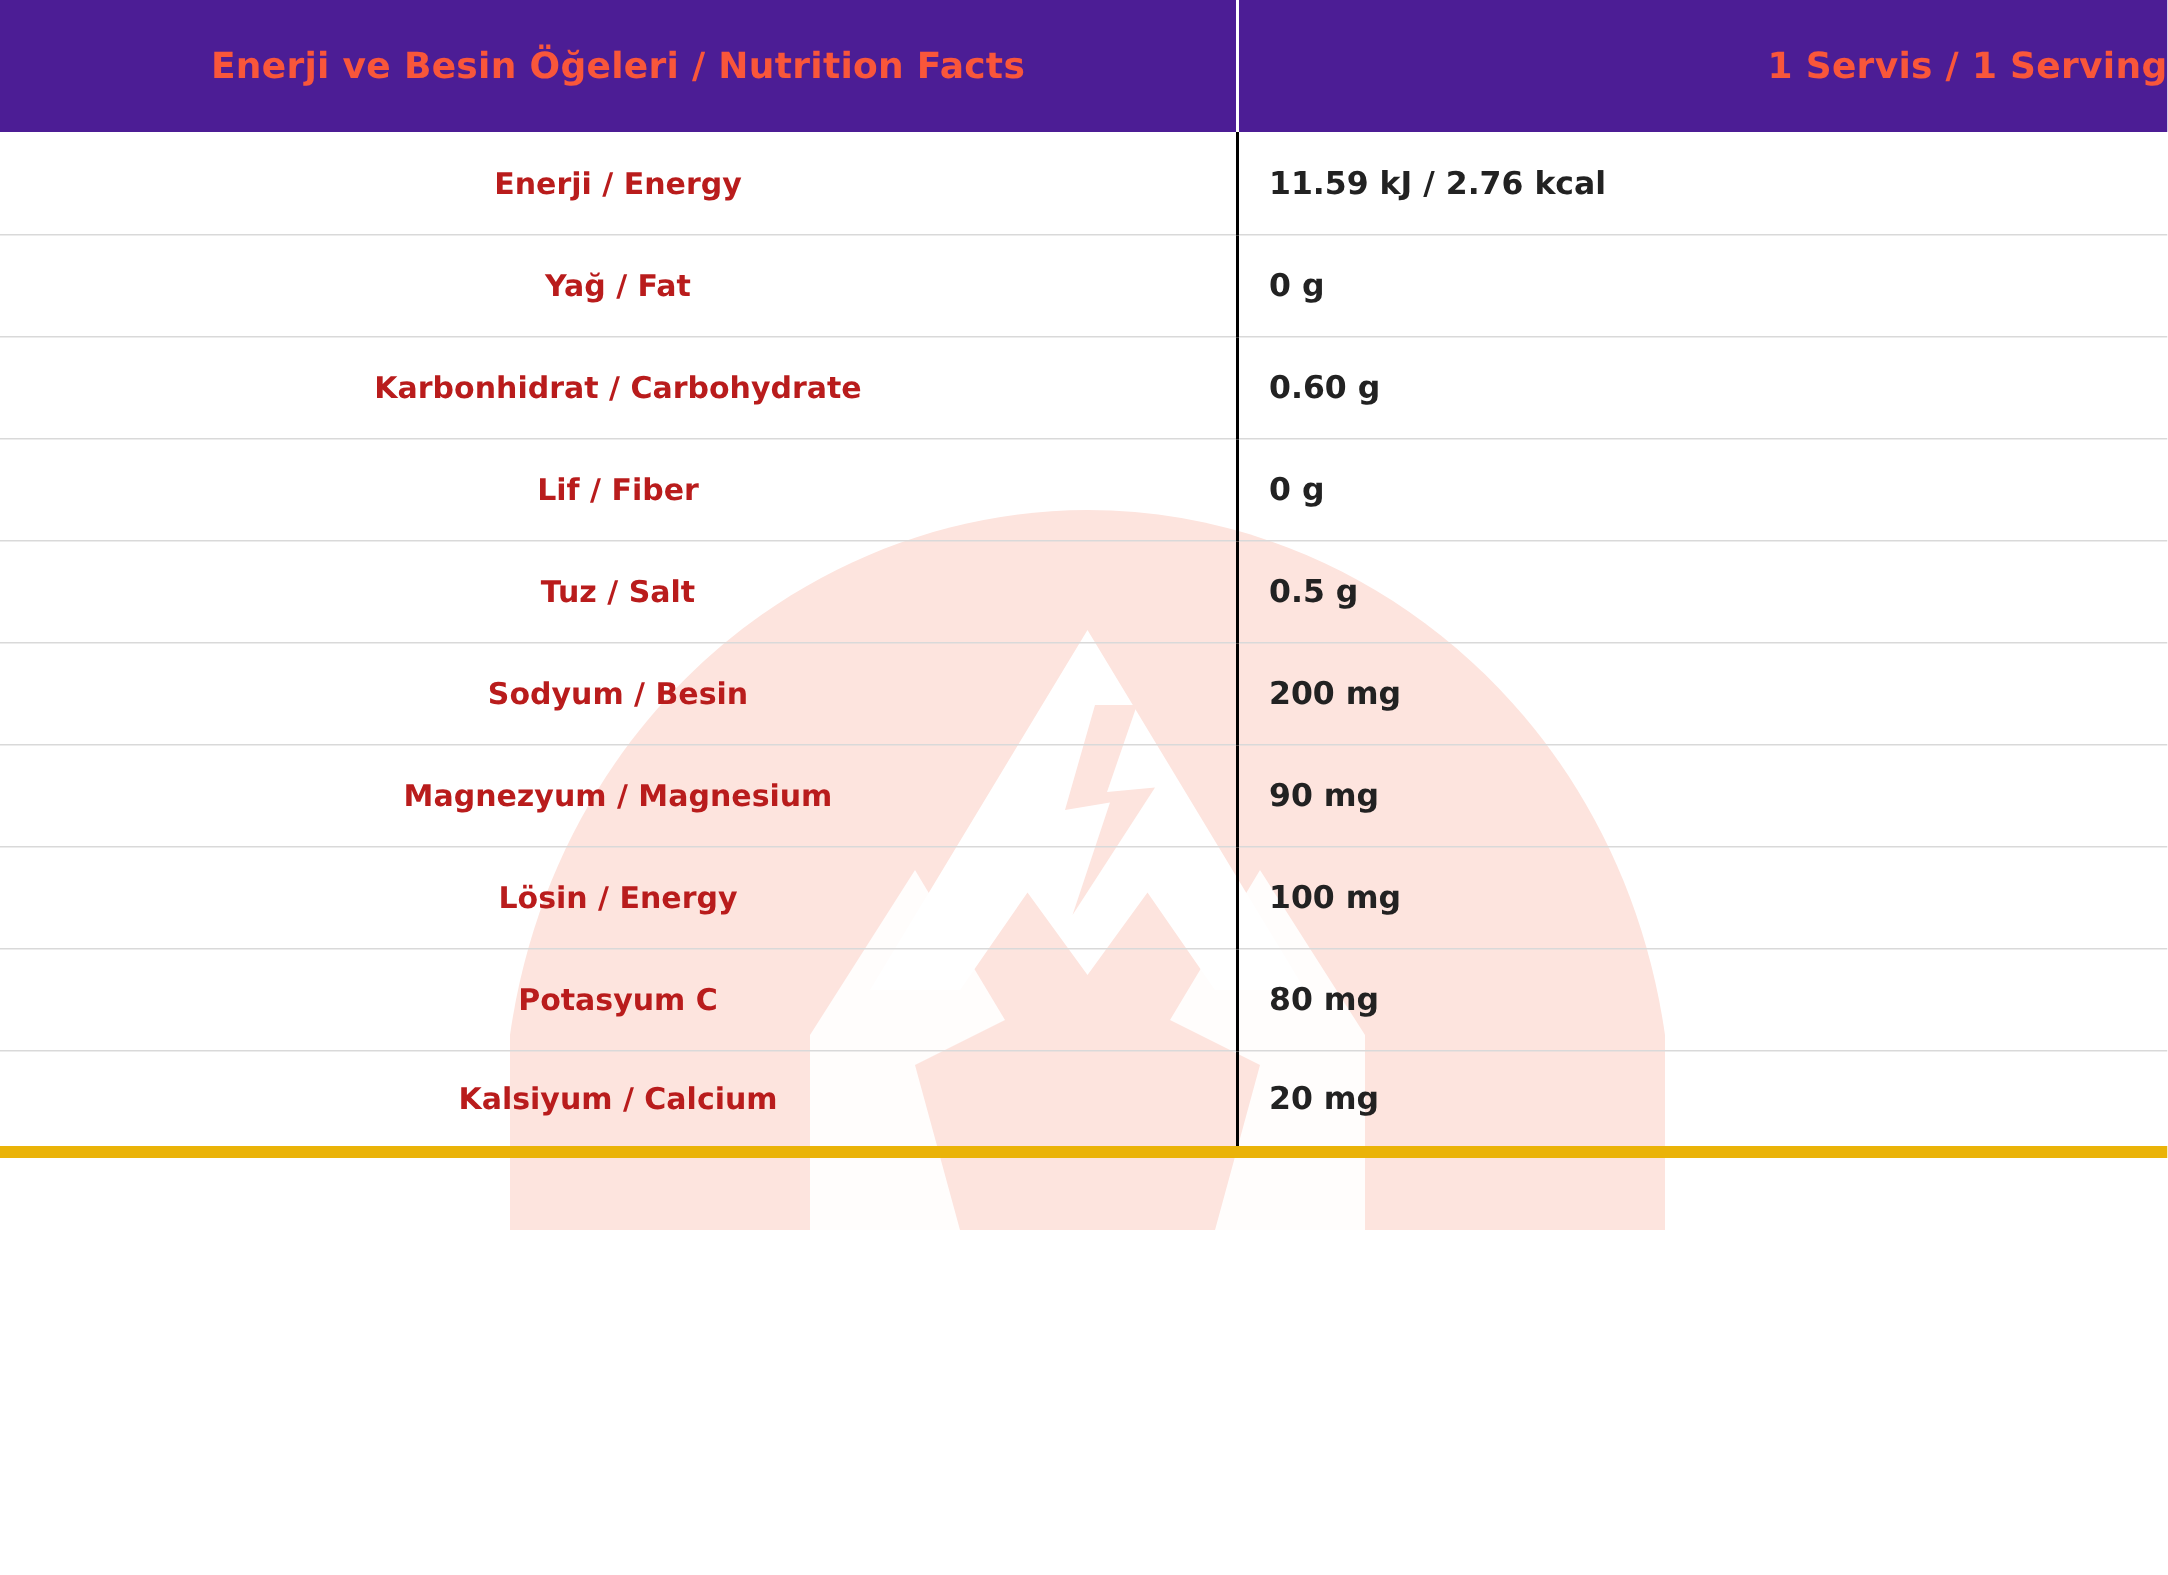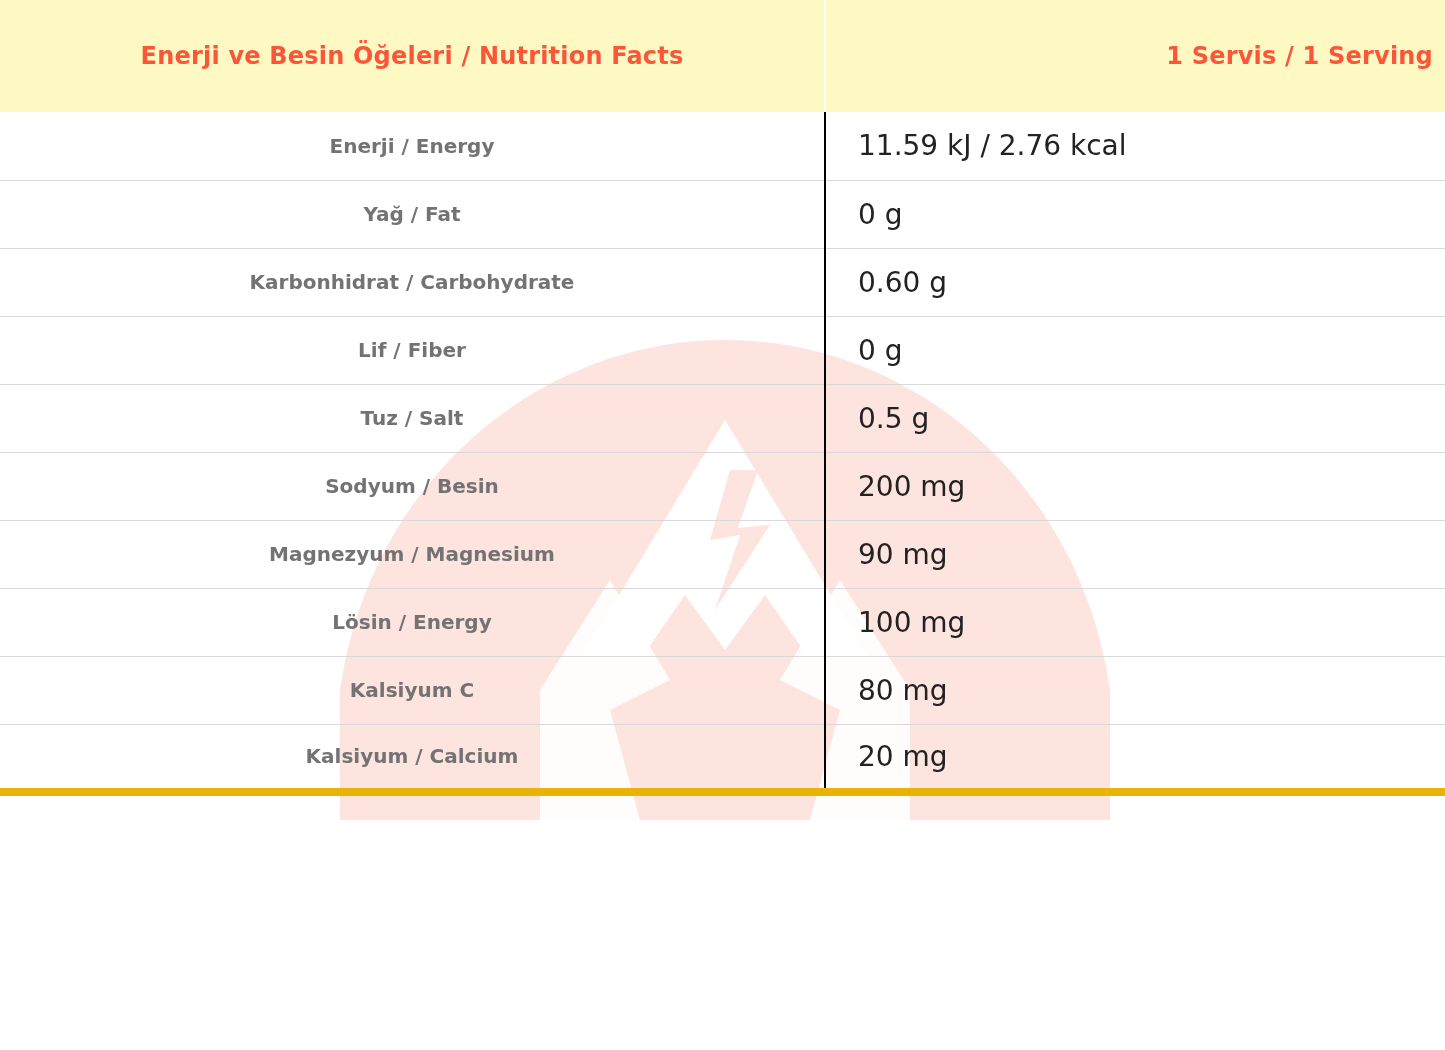--- a/index.html
+++ b/index.html
@@ -39,26 +39,26 @@
     width: 1445px;
     border-collapse: collapse;
     table-layout: fixed;
     background: transparent;
   }
 
   table.nutrition col.col-name { width: 825px; }
   table.nutrition col.col-value { width: 620px; }
 
   thead th {
-    background: #fef9c3;
+    background: #4c1d95;
     color: #f9563a;
     font-size: 24px;
     font-weight: bold;
     height: 88px;
-    padding: 12px;
+    padding: 0;
     border: none;
     letter-spacing: 0.2px;
   }
   thead th.head-name {
     text-align: center;
     border-right: 2px solid #ffffff;
   }
   thead th.head-value {
     text-align: right;
   }
@@ -69,30 +69,30 @@
   tbody td {
     border-bottom: 1.5px solid #d9d9d9;
     background: transparent;
     padding: 0;
     vertical-align: middle;
   }
   tbody td.cell-name {
     text-align: center;
     font-size: 20px;
     font-weight: bold;
-    color: #737373;
+    color: #b91c1c;
     border-right: 2.5px solid #000000;
     padding: 0 12px;
   }
   tbody td.cell-value {
     text-align: left;
-    font-size: 28px;
-    font-weight: normal;
+    font-size: 21px;
+    font-weight: bold;
     color: #222222;
-    padding-left: 32px;
+    padding-left: 20px;
   }
   tbody tr:first-child td {
     border-top: none;
   }
   tbody tr:last-child td {
     border-bottom: 8px solid #eab308;
   }
 </style>
 </head>
 <body>
@@ -145,21 +145,21 @@
       </tr>
       <tr>
         <td class="cell-name">Magnezyum / Magnesium</td>
         <td class="cell-value">90 mg</td>
       </tr>
       <tr>
         <td class="cell-name">Lösin / Energy</td>
         <td class="cell-value">100 mg</td>
       </tr>
       <tr>
-        <td class="cell-name">Kalsiyum C</td>
+        <td class="cell-name">Potasyum C</td>
         <td class="cell-value">80 mg</td>
       </tr>
       <tr>
         <td class="cell-name">Kalsiyum / Calcium</td>
         <td class="cell-value">20 mg</td>
       </tr>
     </tbody>
   </table>
 </div>
 

